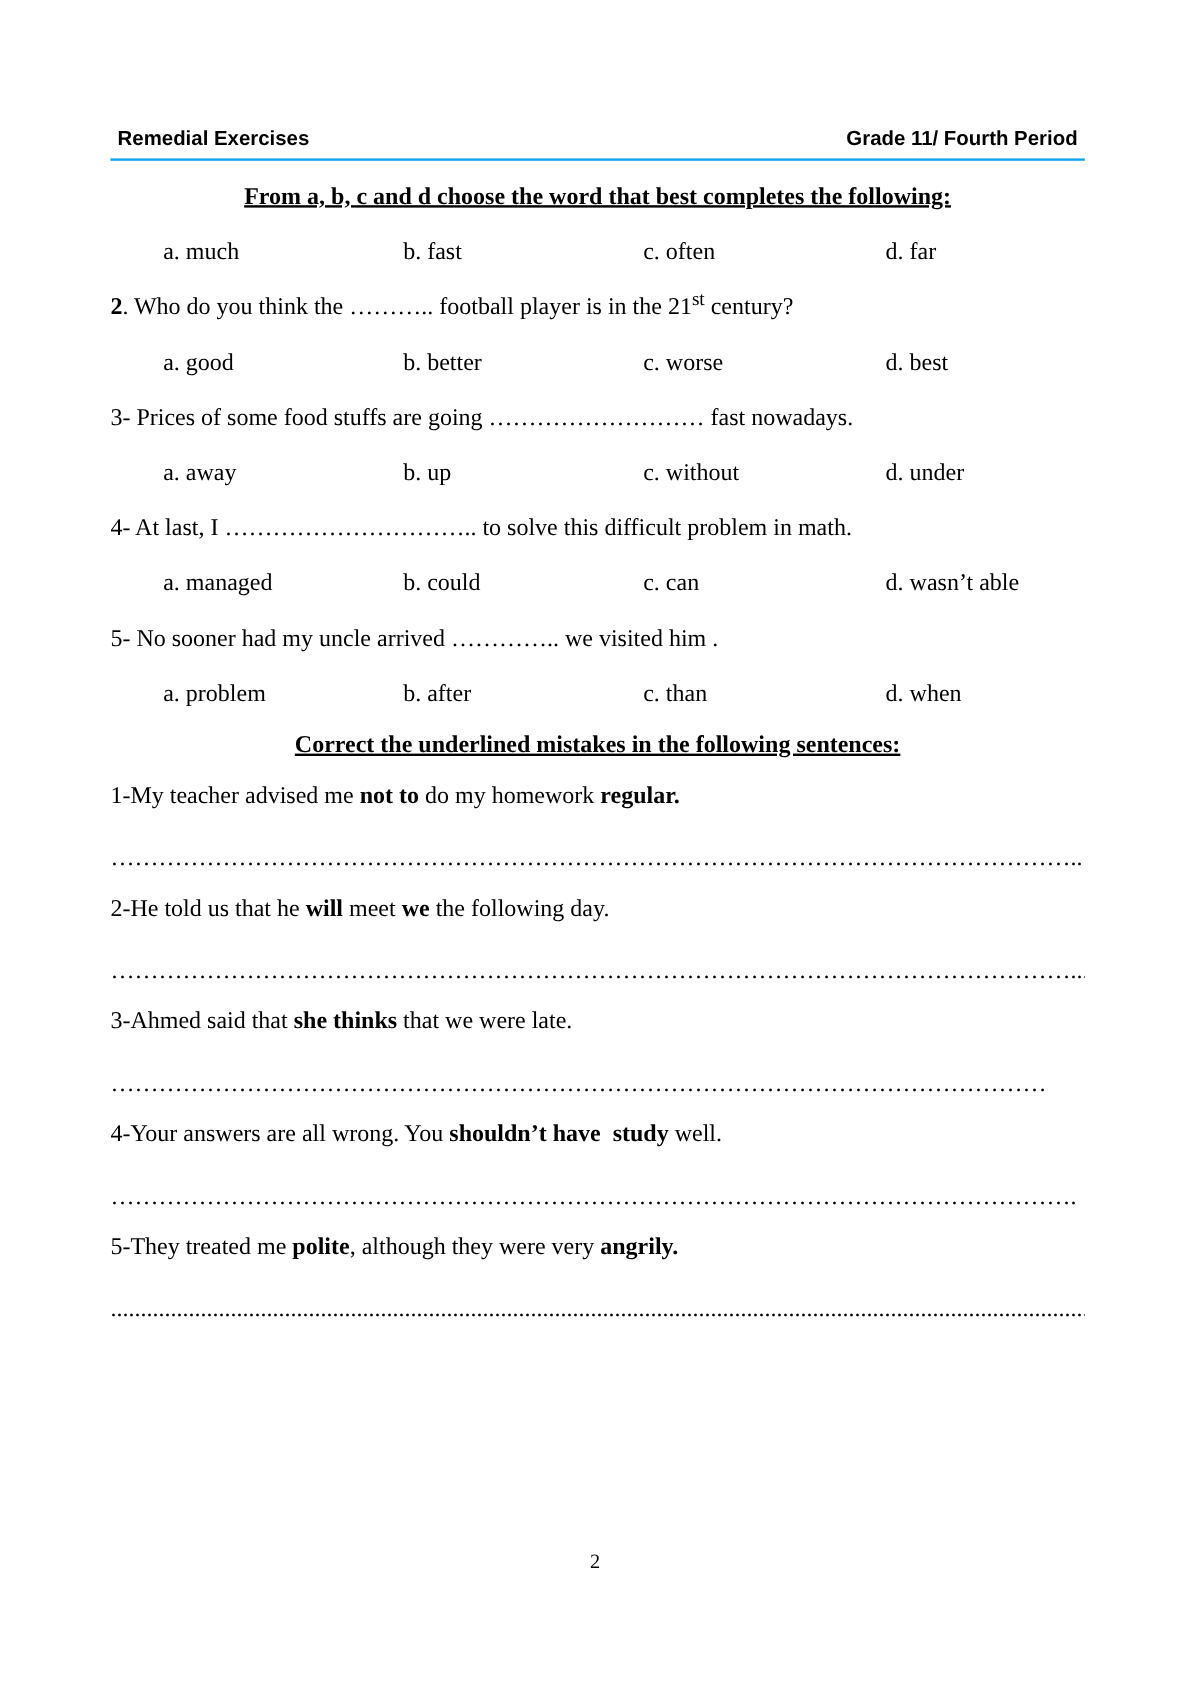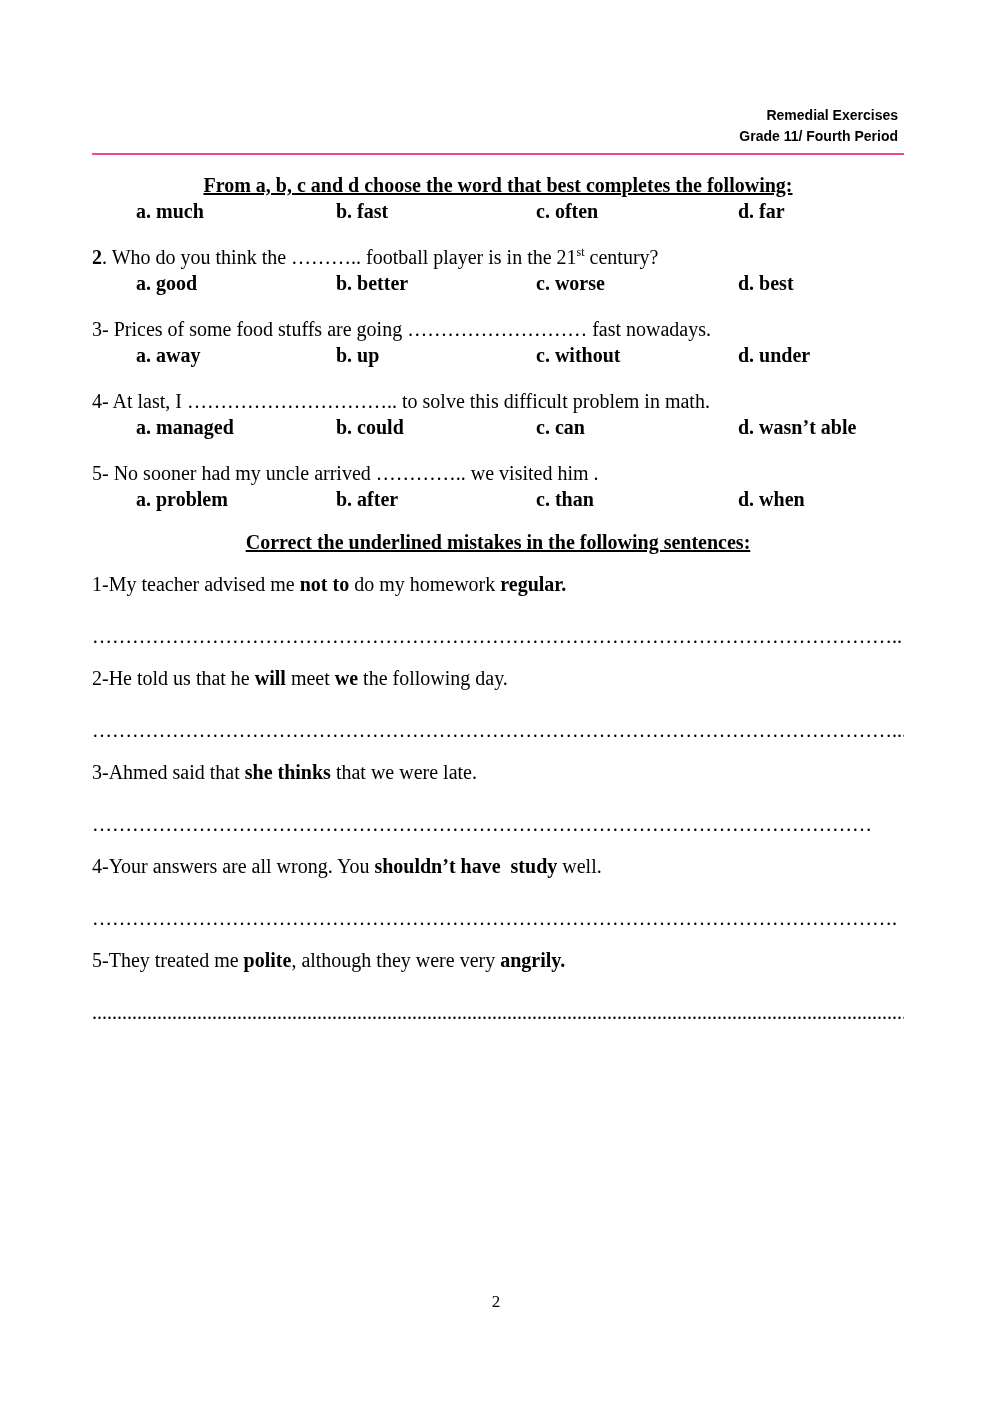--- a/index.html
+++ b/index.html
@@ -15,25 +15,24 @@
     position: relative;
     width: 992px; height: 1403px;
     padding: 105px 88px 0 92px;
   }
   .header {
     display: flex;
     justify-content: space-between;
     align-items: flex-end;
     font-family: "Liberation Sans", sans-serif;
     font-weight: bold;
-    font-size: 14px;
+    font-size: 17px;
     line-height: 21px;
     padding: 0 6px 6px 6px;
-    border-bottom: 2px solid #ec4899;
-    flex-direction: column;
+    border-bottom: 2px solid #0ea5e9;
   }
   .sec-title {
     font-size: 20px;
     line-height: 26px;
     font-weight: bold;
     text-decoration: underline;
     margin-top: 17px;
     text-align: center;
   }
   .sec2-title { }
@@ -41,40 +40,41 @@
     font-size: 20px;
     line-height: 26px;
     margin-top: 20px;
     white-space: pre-wrap;
   }
   .first-q { margin-top: 28px; }
   .opts {
     display: grid;
     grid-template-columns: 200px 200px 202px auto;
     padding-left: 44px;
-    font-weight: bold;
+    font-weight: normal;
     font-size: 20px;
     line-height: 26px;
+    margin-top: 20px;
   }
   .s2-line {
     font-size: 20px;
     line-height: 26px;
     margin-top: 16px;
     white-space: pre-wrap;
   }
   .dots {
     font-size: 20px;
     line-height: 26px;
     margin-top: 26px;
     white-space: nowrap;
     overflow: hidden;
   }
   .mark { font-weight: bold; }
   .bold { font-weight: bold; }
-  sup { font-size: 12px; vertical-align: super; line-height: 0; }
+  sup { font-size: 16px; vertical-align: super; line-height: 0; }
   .footer {
     position: absolute;
     left: 0; right: 0;
     top: 1292px;
     text-align: center;
     font-size: 17px;
   }
 </style>
 </head>
 <body>

